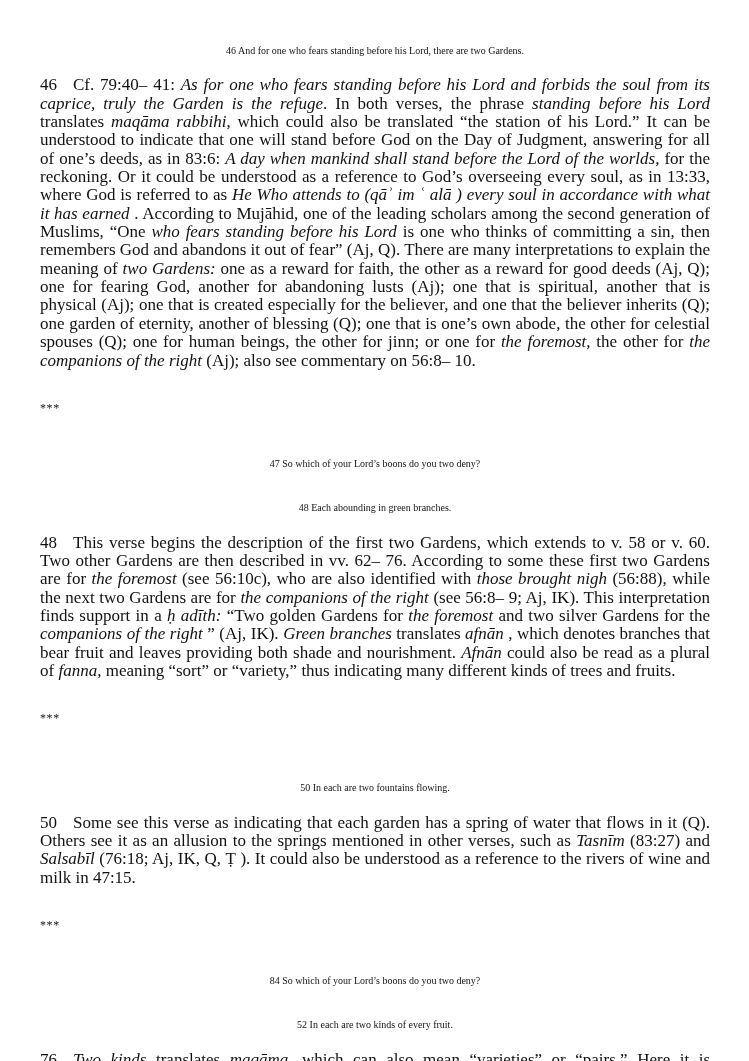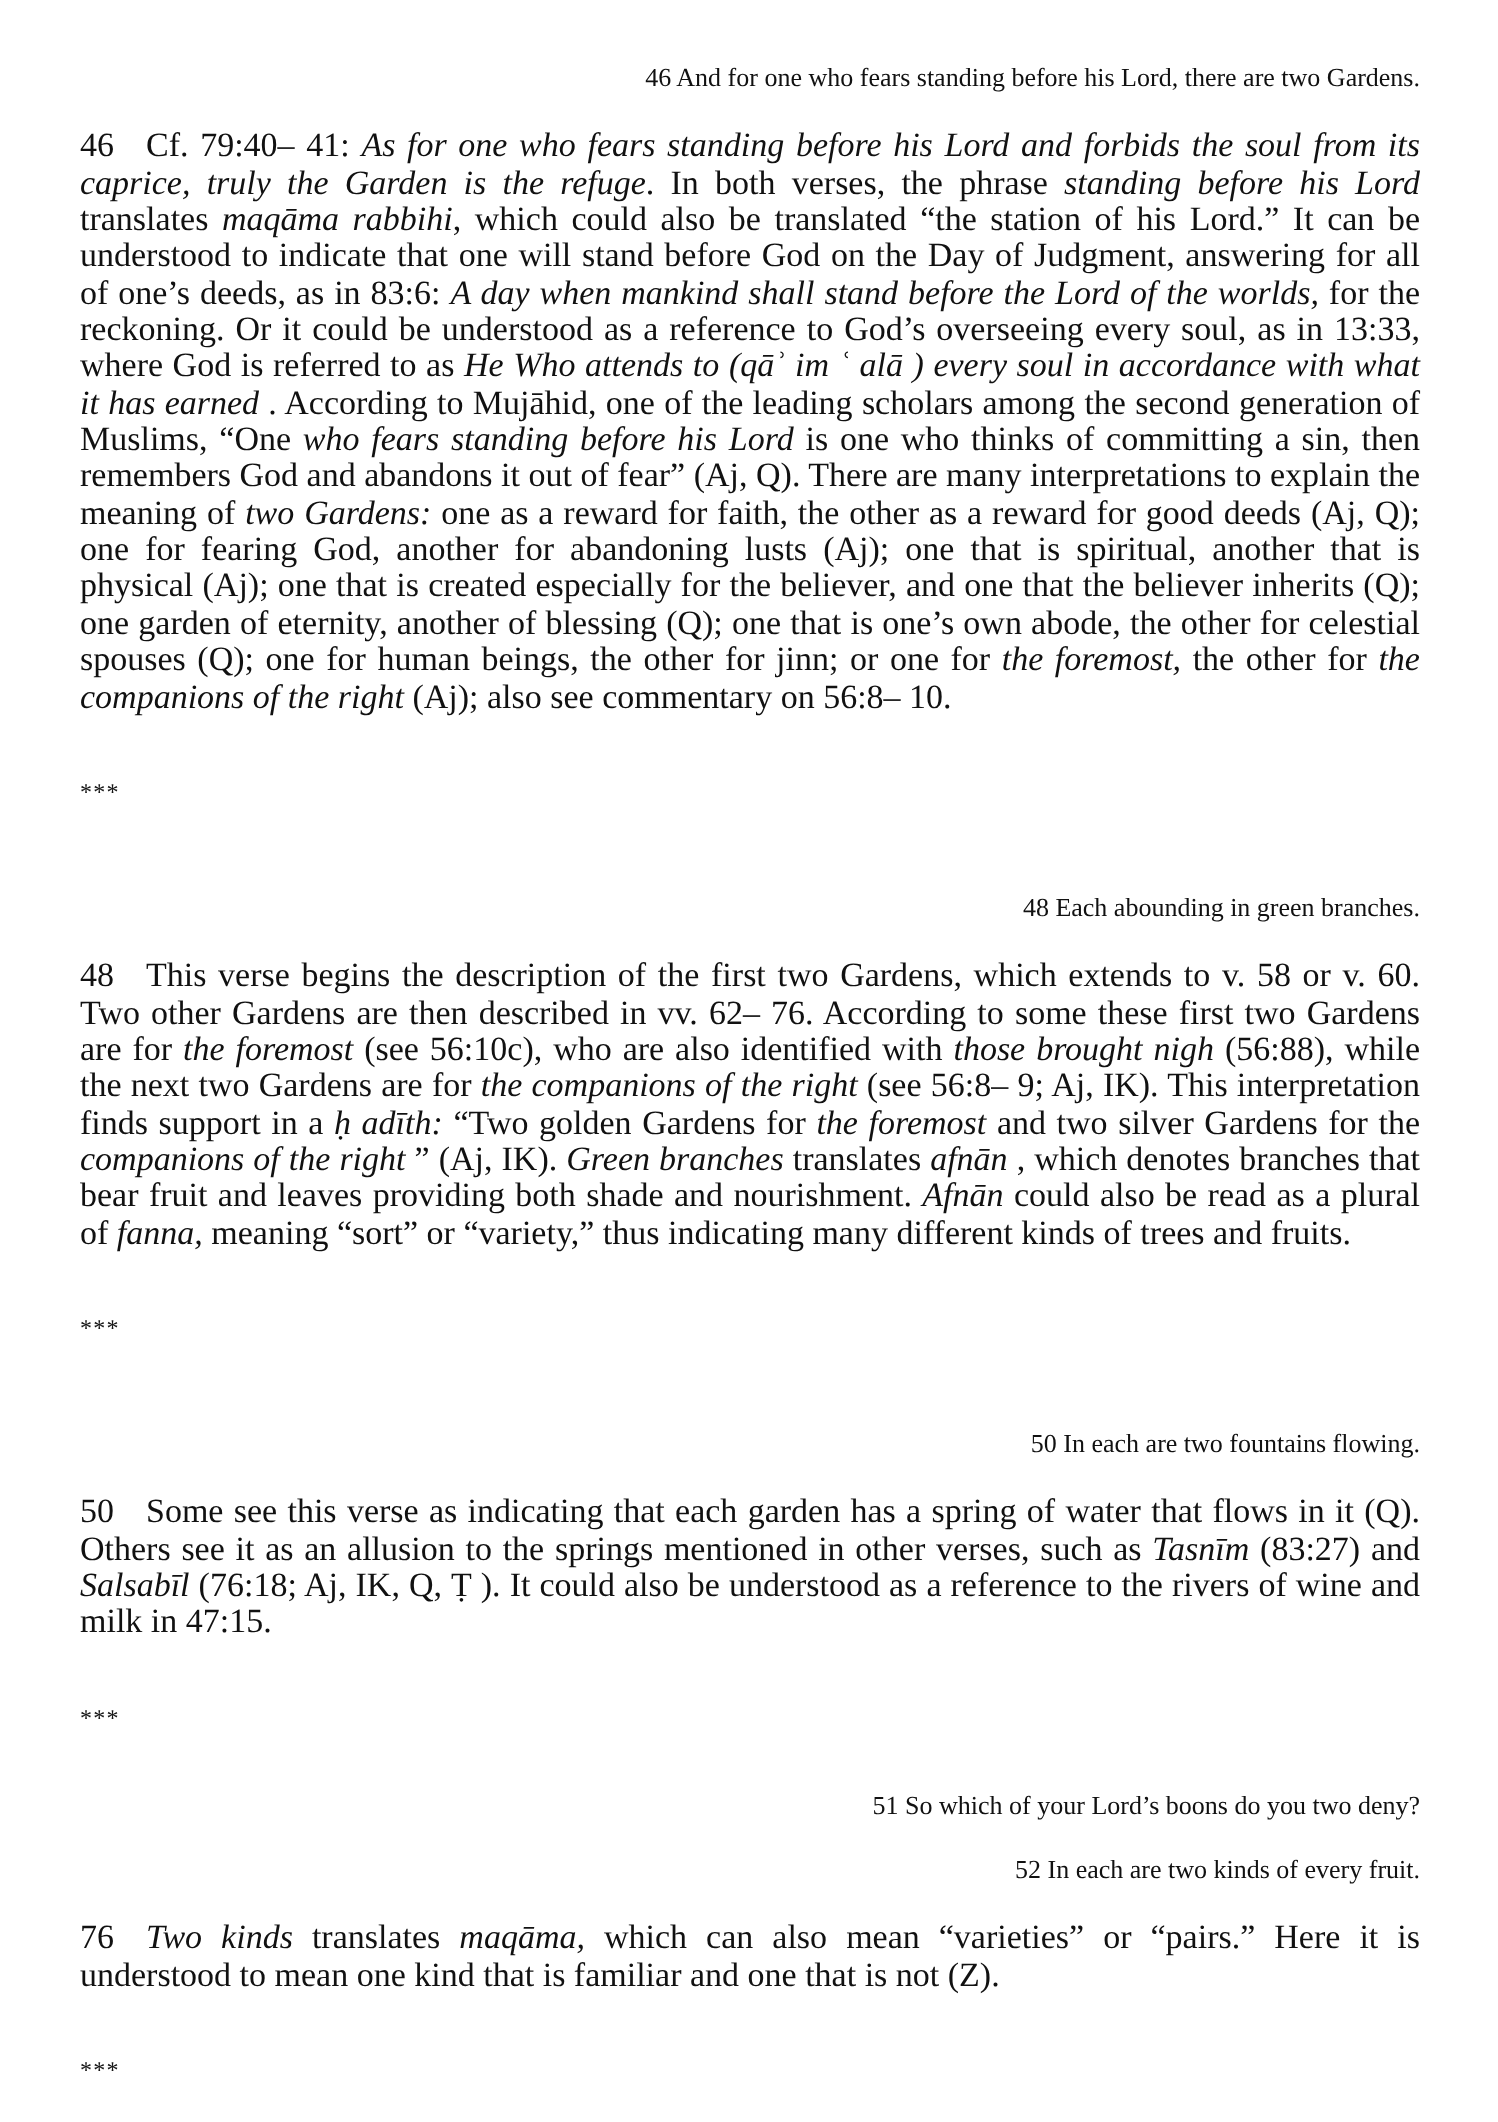--- a/index.html
+++ b/index.html
@@ -17,24 +17,24 @@
   #page {
     position: relative;
     width: 749px;
     height: 1061px;
     background: #ffffff;
     box-sizing: border-box;
     padding: 30px 39px 0 40px;
   }
   
   .verse {
-    margin: 0 0 0 0;
+    margin: 12px 0 0 0;
     padding: 0;
-    text-align: right;
-    font-size: 13.0px;
+    text-align: center;
+    font-size: 10px;
     line-height: 18.35px;
   }
   
   .commentary {
     margin: 0;
     padding: 0;
     text-align: justify;
     font-size: 17px;
     line-height: 18.35px;
   }
@@ -64,20 +64,21 @@
   <div class="gap-m"></div>
 
   <p class="commentary"><span class="cnum">46</span><span class="numsp"></span><span>Cf. 79:40– 41: </span><i>As for one who fears standing before his Lord and forbids the soul from its caprice, truly the Garden is the refuge</i><span>. In both verses, the phrase </span><i>standing before his Lord</i><span> translates </span><i>maqāma rabbihi</i><span>, which could also be translated “the station of his Lord.” It can be understood to indicate that one will stand before God on the Day of Judgment, answering for all of one’s deeds, as in 83:6: </span><i>A day when mankind shall stand before the Lord of the worlds,</i><span> for the reckoning. Or it could be understood as a reference to God’s overseeing every soul, as in 13:33, where God is referred to as </span><i>He Who attends to (qāʾ im ʿ alā ) every soul in accordance with what it has earned</i><span> . According to Mujāhid, one of the leading scholars among the second generation of Muslims, “One </span><i>who fears standing before his Lord</i><span> is one who thinks of committing a sin, then remembers God and abandons it out of fear” (Aj, Q). There are many interpretations to explain the meaning of </span><i>two Gardens:</i><span> one as a reward for faith, the other as a reward for good deeds (Aj, Q); one for fearing God, another for abandoning lusts (Aj); one that is spiritual, another that is physical (Aj); one that is created especially for the believer, and one that the believer inherits (Q); one garden of eternity, another of blessing (Q); one that is one’s own abode, the other for celestial spouses (Q); one for human beings, the other for jinn; or one for </span><i>the foremost,</i><span> the other for </span><i>the companions of the right</i><span> (Aj); also see commentary on 56:8– 10.</span></p>
 
   <div class="gap-l"></div>
 
   <p class="stars">***</p>
 
   <div class="gap-m"></div>
 
+  <p class="verse">47 So which of your Lord’s boons do you two deny?</p>
 
   <div class="gap-s"></div>
 
   <p class="verse">48 Each abounding in green branches.</p>
 
   <div class="gap-m"></div>
 
   <p class="commentary"><span class="cnum">48</span><span class="numsp"></span><span>This verse begins the description of the first two Gardens, which extends to v. 58 or v. 60. Two other Gardens are then described in vv. 62– 76. According to some these first two Gardens are for </span><i>the foremost</i><span> (see 56:10c), who are also identified with </span><i>those brought nigh</i><span> (56:88), while the next two Gardens are for </span><i>the companions of the right</i><span> (see 56:8– 9; Aj, IK). This interpretation finds support in a </span><i>ḥ adīth:</i><span> “Two golden Gardens for </span><i>the foremost</i><span> and two silver Gardens for the </span><i>companions of the right </i><span>” (Aj, IK). </span><i>Green branches</i><span> translates </span><i>afnān</i><span> , which denotes branches that bear fruit and leaves providing both shade and nourishment. </span><i>Afnān</i><span> could also be read as a plural of </span><i>fanna,</i><span> meaning “sort” or “variety,” thus indicating many different kinds of trees and fruits.</span></p>
 
   <div class="gap-l"></div>
@@ -94,21 +95,21 @@
   <div class="gap-m"></div>
 
   <p class="commentary"><span class="cnum">50</span><span class="numsp"></span><span>Some see this verse as indicating that each garden has a spring of water that flows in it (Q). Others see it as an allusion to the springs mentioned in other verses, such as </span><i>Tasnīm</i><span> (83:27) and </span><i>Salsabīl</i><span> (76:18; Aj, IK, Q, Ṭ ). It could also be understood as a reference to the rivers of wine and milk in 47:15.</span></p>
 
   <div class="gap-l"></div>
 
   <p class="stars">***</p>
 
   <div class="gap-m"></div>
 
-  <p class="verse">51 So which of your Lord’s boons do you two deny?</p>
+  <p class="verse">84 So which of your Lord’s boons do you two deny?</p>
 
   <div class="gap-s"></div>
 
   <p class="verse">52 In each are two kinds of every fruit.</p>
 
   <div class="gap-m"></div>
 
   <p class="commentary"><span class="cnum">76</span><span class="numsp"></span><i>Two kinds</i><span> translates </span><i>maqāma,</i><span> which can also mean “varieties” or “pairs.” Here it is understood to mean one kind that is familiar and one that is not (Z).</span></p>
 
   <div class="gap-l"></div>

